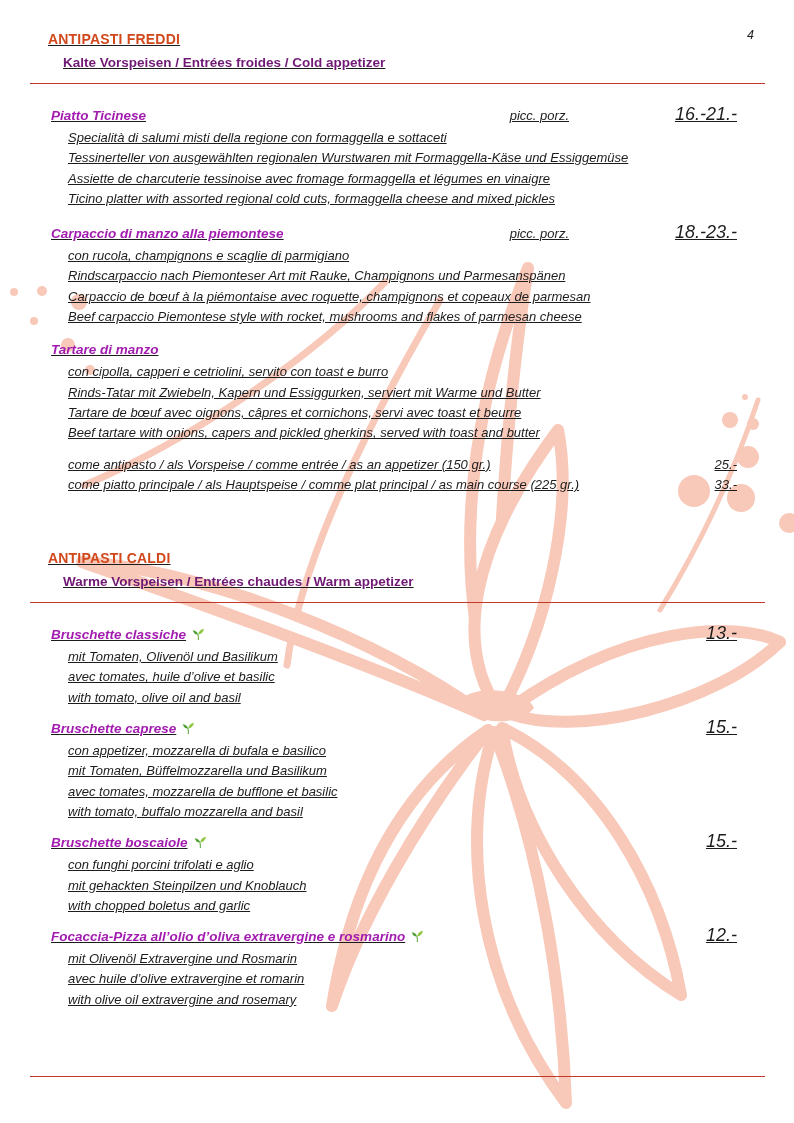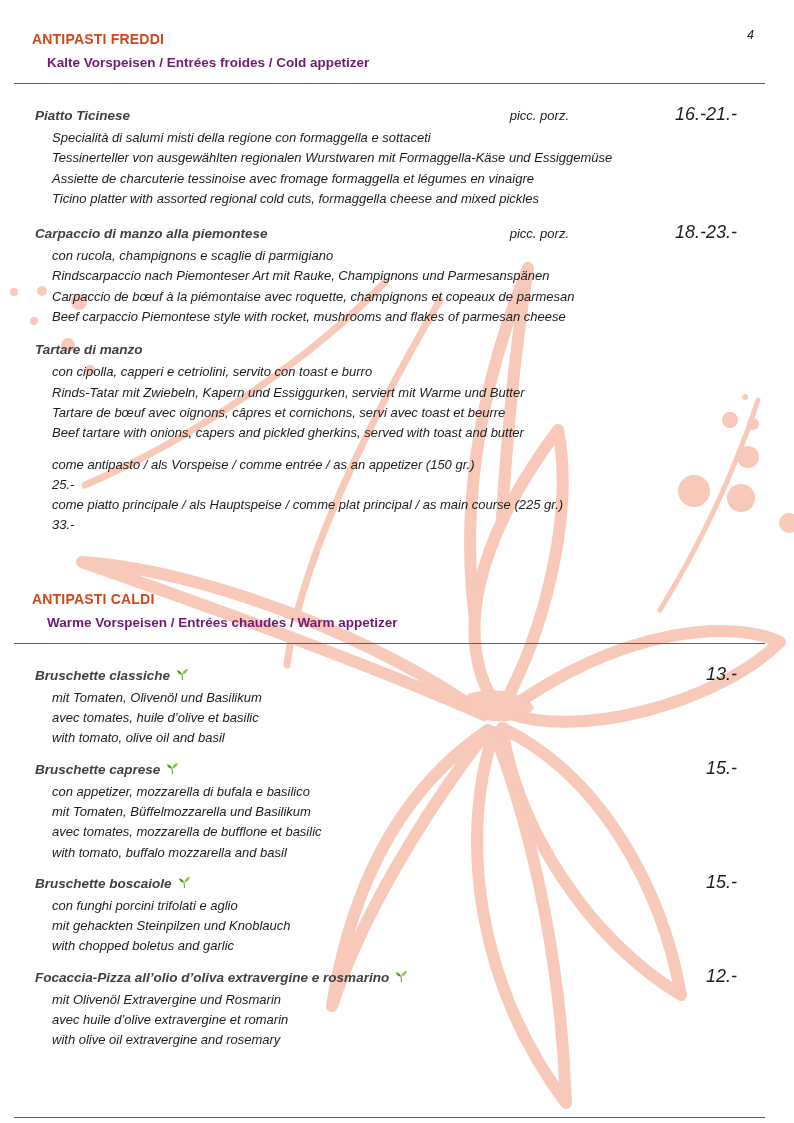--- a/index.html
+++ b/index.html
@@ -9,52 +9,52 @@
     font-family:"Liberation Sans", sans-serif;
     color:#1c1c1c;
     position:relative;
     overflow:hidden;
   }
   .watermark { position:absolute; inset:0; z-index:0; pointer-events:none; }
   .page-number {
     position:absolute; top:28px; right:40px; z-index:2;
     font-style:italic; font-size:12.5px; color:#1c1c1c;
   }
-  .content { position:relative; z-index:1; padding:30px 57px 0 32px; }
+  .content { position:relative; z-index:1; padding:30px 57px 0 48px;text-decoration:underline; }
 
   .sec-title {
     margin:0; font-size:14px; font-weight:bold; line-height:19px;
     color:#d0481b; letter-spacing:.2px;
   }
   .sec-sub {
     margin:4px 0 0 15px; font-size:13.5px; font-weight:bold; line-height:19px;
     color:#701a75;
   }
   .rule {
     border:none; border-top:1.5px solid #c0392b;
     margin:11px -28px 0 -18px; height:0;
   }
   .items { margin-top:20px; }
   .item { margin:0 0 13px 3px; font-style:italic; }
   .sec2 .item { margin-bottom:9px; }
   .trow { display:flex; align-items:baseline; }
-  .tname { font-weight:bold; font-size:13.5px; line-height:20px; white-space:nowrap; color:#404040; }
+  .tname { font-weight:bold; font-size:13.5px; line-height:20px; white-space:nowrap; color:#a21caf; }
   .veg { margin-left:6px; align-self:center; line-height:0; flex:none; }
   .spacer { flex:1; }
   .note { font-size:13px; white-space:nowrap; }
   .prices {
     flex:none; width:120px; margin-left:48px;
     display:flex; justify-content:flex-end; align-items:baseline;
     font-size:18px;
   }
   .price-right { margin-left:auto; }
   .descs { margin:2px 0 0 17px; }
   .desc { font-size:13px; line-height:20.3px; }
   .options { margin:11px 0 0 17px; }
-  .opt { display:flex; align-items:baseline; font-size:13px; line-height:20.3px;flex-direction:column; }
+  .opt { display:flex; align-items:baseline; font-size:13px; line-height:20.3px; }
   .opt-text { flex:1; }
   .sec2 { margin-top:54px; }
   .bottom-rule { margin-top:66px; }
 </style>
 </head>
 <body>
 
 <div class="watermark">
   <svg width="794" height="1123" viewBox="0 0 794 1123" xmlns="http://www.w3.org/2000/svg">
     <g fill="none" stroke="#f8c8b8" stroke-width="7" stroke-linecap="round">

